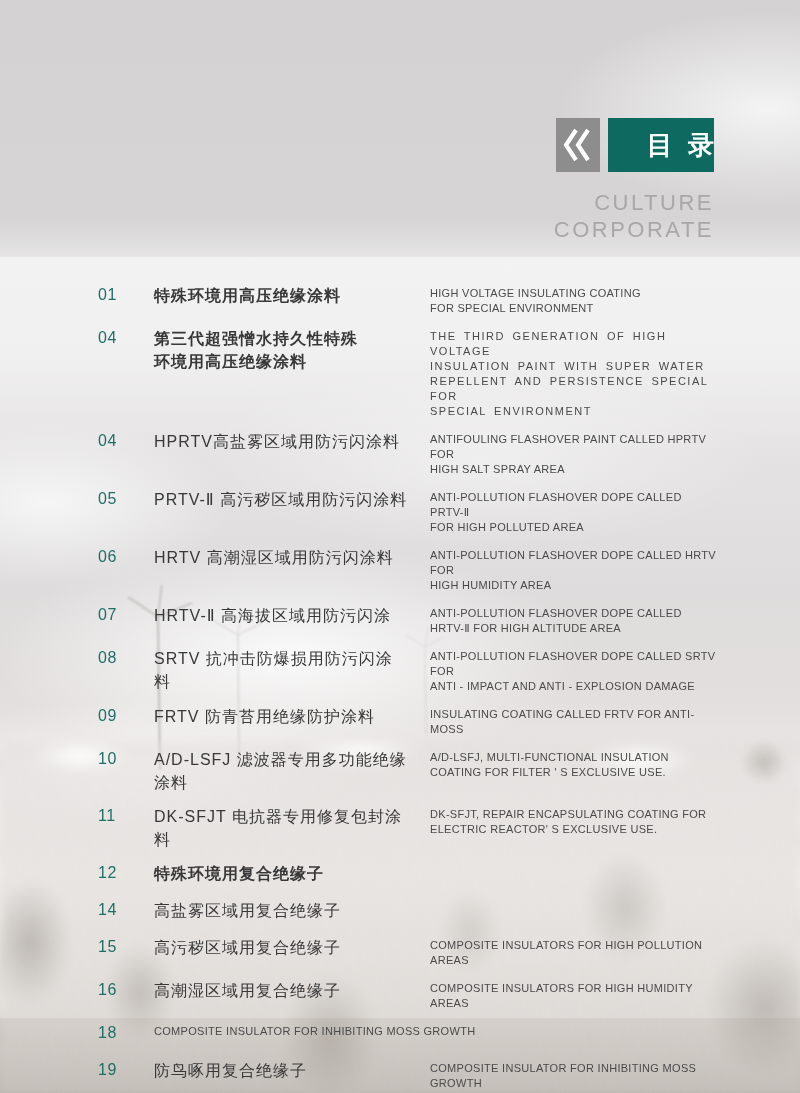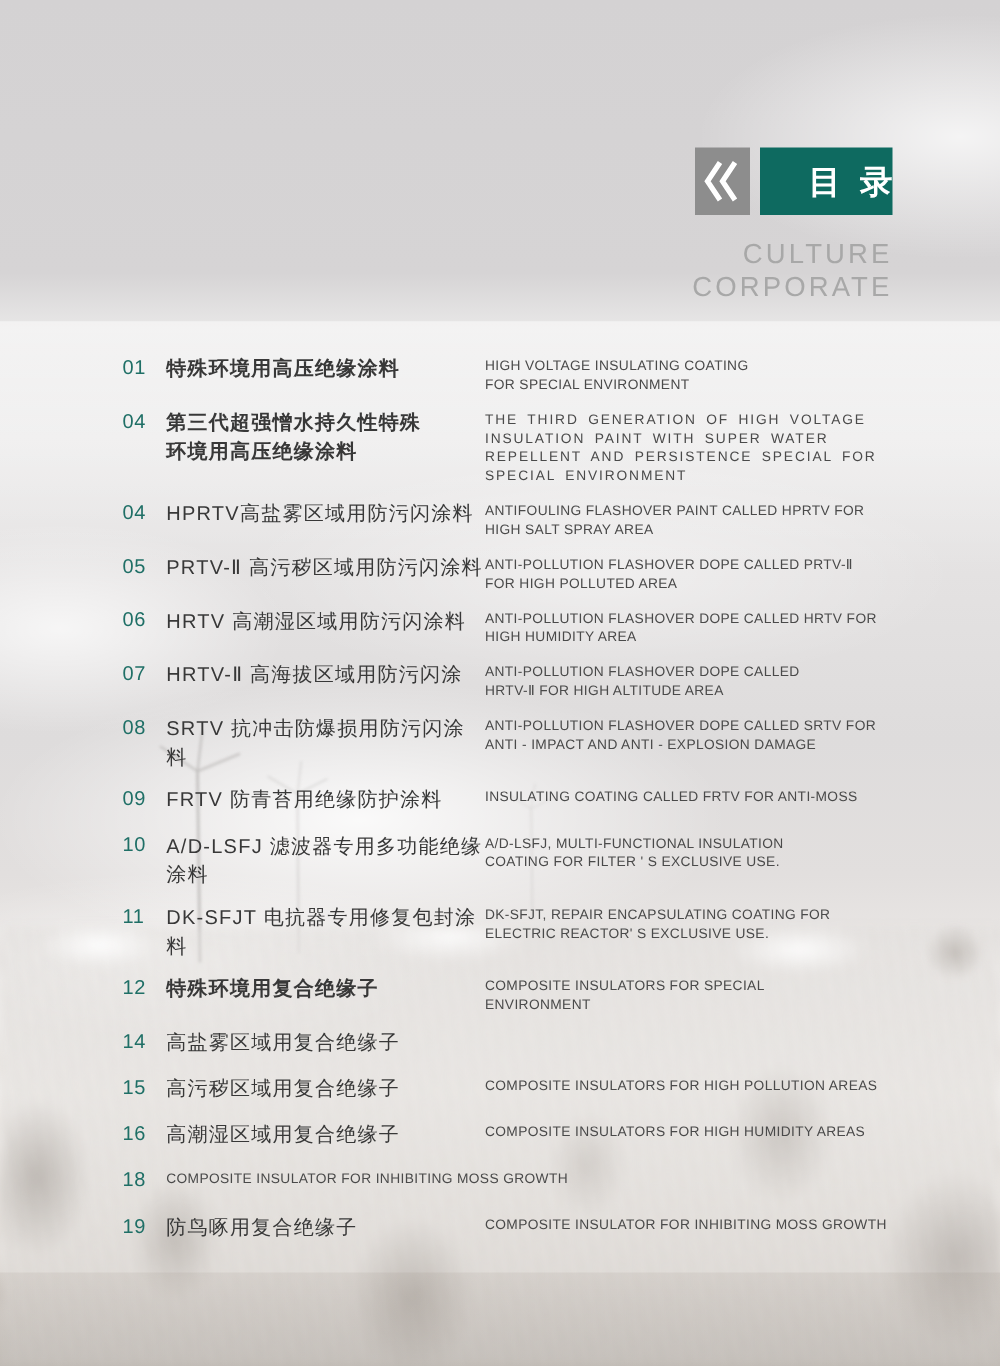--- a/index.html
+++ b/index.html
@@ -42,21 +42,21 @@
   
   .chevron-box { position:absolute; left:556px; top:118px; width:44px; height:54px; background:#8d8d8d;
     display:flex; align-items:center; justify-content:center; cursor:pointer; }
   .title-box { position:absolute; left:608px; top:118px; width:106px; height:54px; background:#0e6a60;
     display:flex; align-items:center; justify-content:flex-end; }
   .title-box span { color:#ffffff; font-size:26px; font-weight:700; letter-spacing:4px; margin-right:-4px; }
   .subtitle { position:absolute; right:86px; top:189px; text-align:right; color:#a8a8a8;
     font-size:22px; line-height:27px; letter-spacing:2.5px; }
   
   .toc { position:absolute; left:98px; top:284px; width:618px; display:flex; flex-direction:column; gap:11px; }
-  .row { display:flex; align-items:flex-start; min-height:26px; }
+  .row { display:flex; align-items:flex-start; min-height:26px;gap:21px; }
   .num { flex:0 0 35px; color:#1f6f66; font-size:16px; font-weight:500; letter-spacing:0.5px; line-height:22px; }
   .cn { flex:0 0 255px; color:#383838; font-size:16px; font-weight:500; letter-spacing:1px;
     line-height:23px; white-space:pre-line; }
   .row.bold .cn { font-weight:700; }
   .en { flex:1; color:#4a4a4a; font-size:11px; line-height:15px; letter-spacing:0.3px;
     white-space:pre-line; padding-top:2px; }
   .row.wide .en { letter-spacing:1.5px; word-spacing:3px; }
 </style>
 </head>
 <body>
@@ -173,22 +173,20 @@
     <div class="row">
       <span class="num">11</span>
       <span class="cn">DK-SFJT 电抗器专用修复包封涂料</span>
       <span class="en">DK-SFJT, REPAIR ENCAPSULATING COATING FOR
 ELECTRIC REACTOR' S EXCLUSIVE USE.</span>
     </div>
 
     <div class="row bold">
       <span class="num">12</span>
       <span class="cn">特殊环境用复合绝缘子</span>
-      <span class="en">COMPOSITE INSULATORS FOR SPECIAL
-ENVIRONMENT</span>
     </div>
 
     <div class="row">
       <span class="num">14</span>
       <span class="cn">高盐雾区域用复合绝缘子</span>
     </div>
 
     <div class="row">
       <span class="num">15</span>
       <span class="cn">高污秽区域用复合绝缘子</span>

